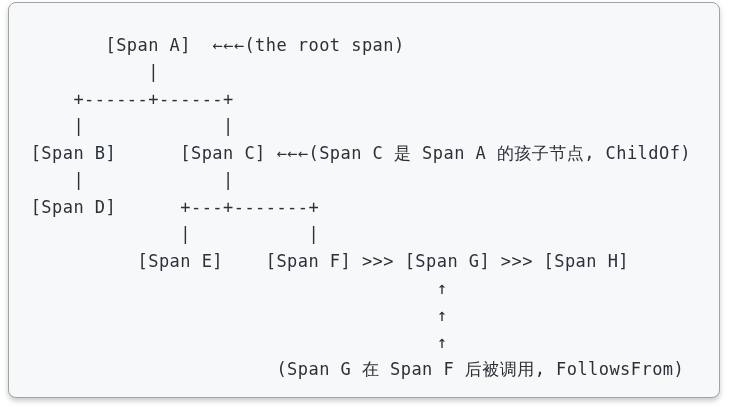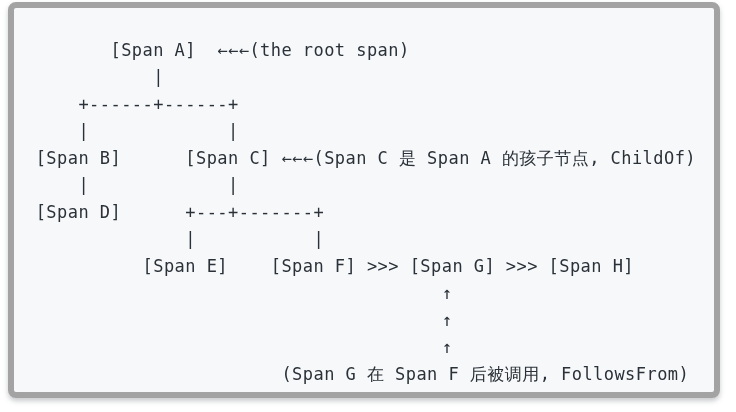--- a/index.html
+++ b/index.html
@@ -18,21 +18,21 @@
     background: #ffffff;
   }
   .code-panel {
     position: absolute;
     left: 8px;
     top: 2px;
     width: 712px;
     height: 396px;
     box-sizing: border-box;
     background: #f6f8fa;
-    border: 6px solid #a3a3a3;
+    border: 1px solid #a3a3a3;
     border-radius: 8px;
     box-shadow: 0 3px 5px rgba(100, 106, 112, 0.35);
     overflow: hidden;
   }
   .ascii-pre {
     margin: 0;
     padding: 29px 10px 14px 11px;
     font-family: "DejaVu Sans Mono", "Liberation Mono", monospace;
     font-size: 17px;
     line-height: 27px;

